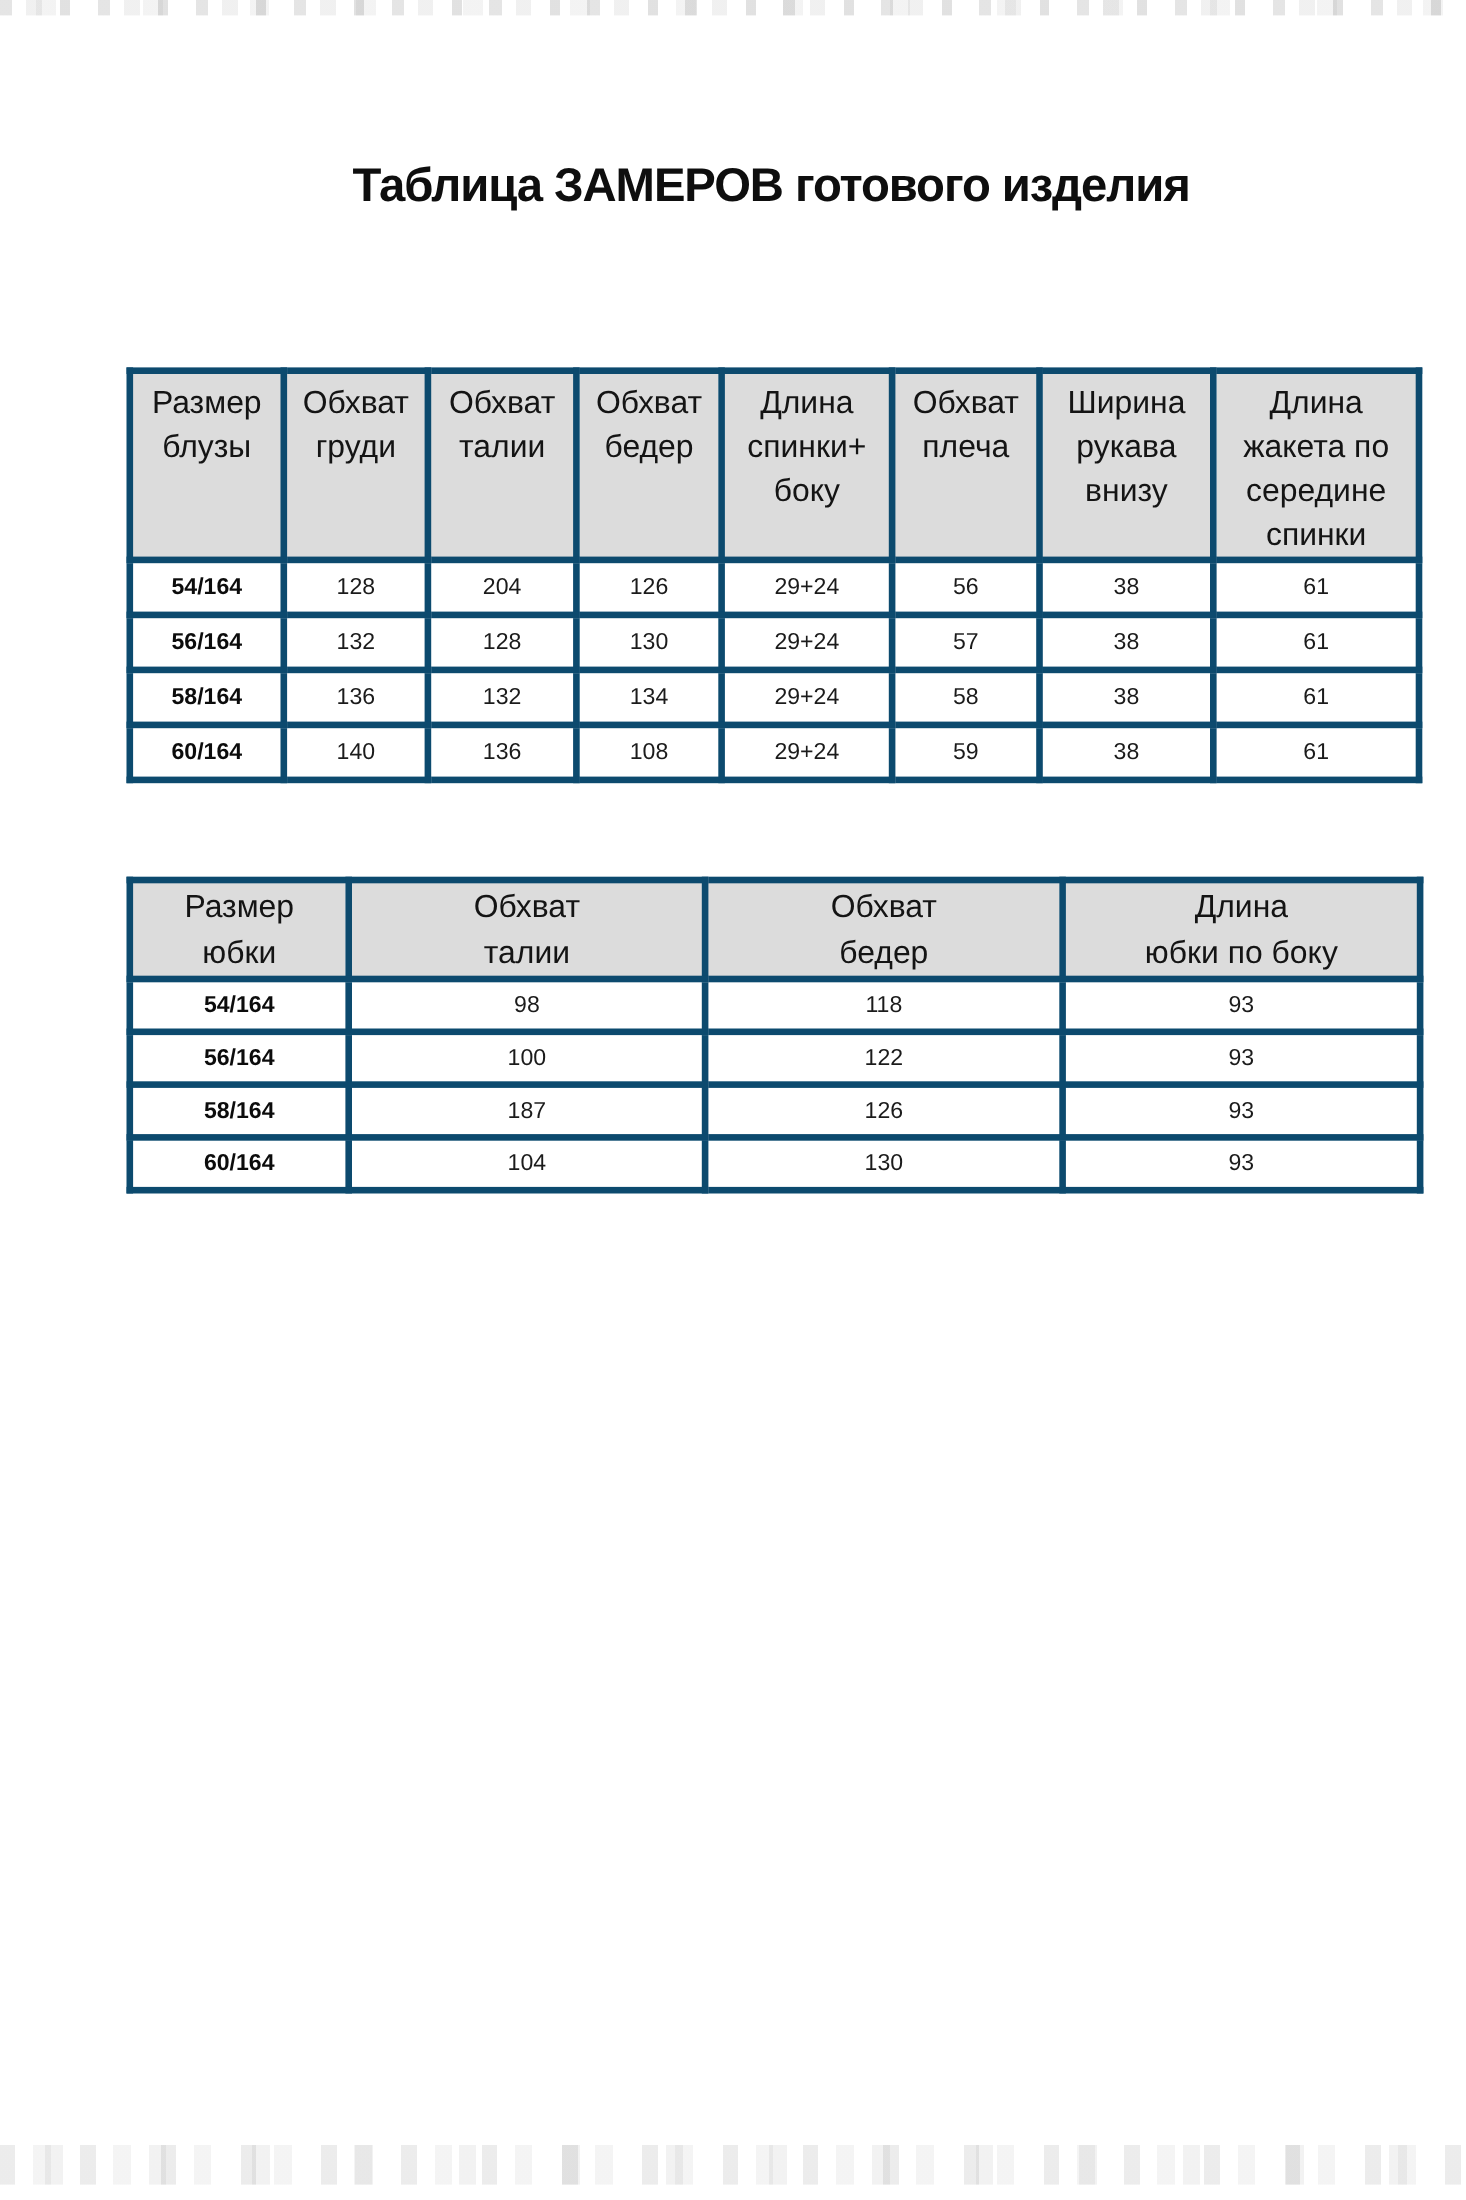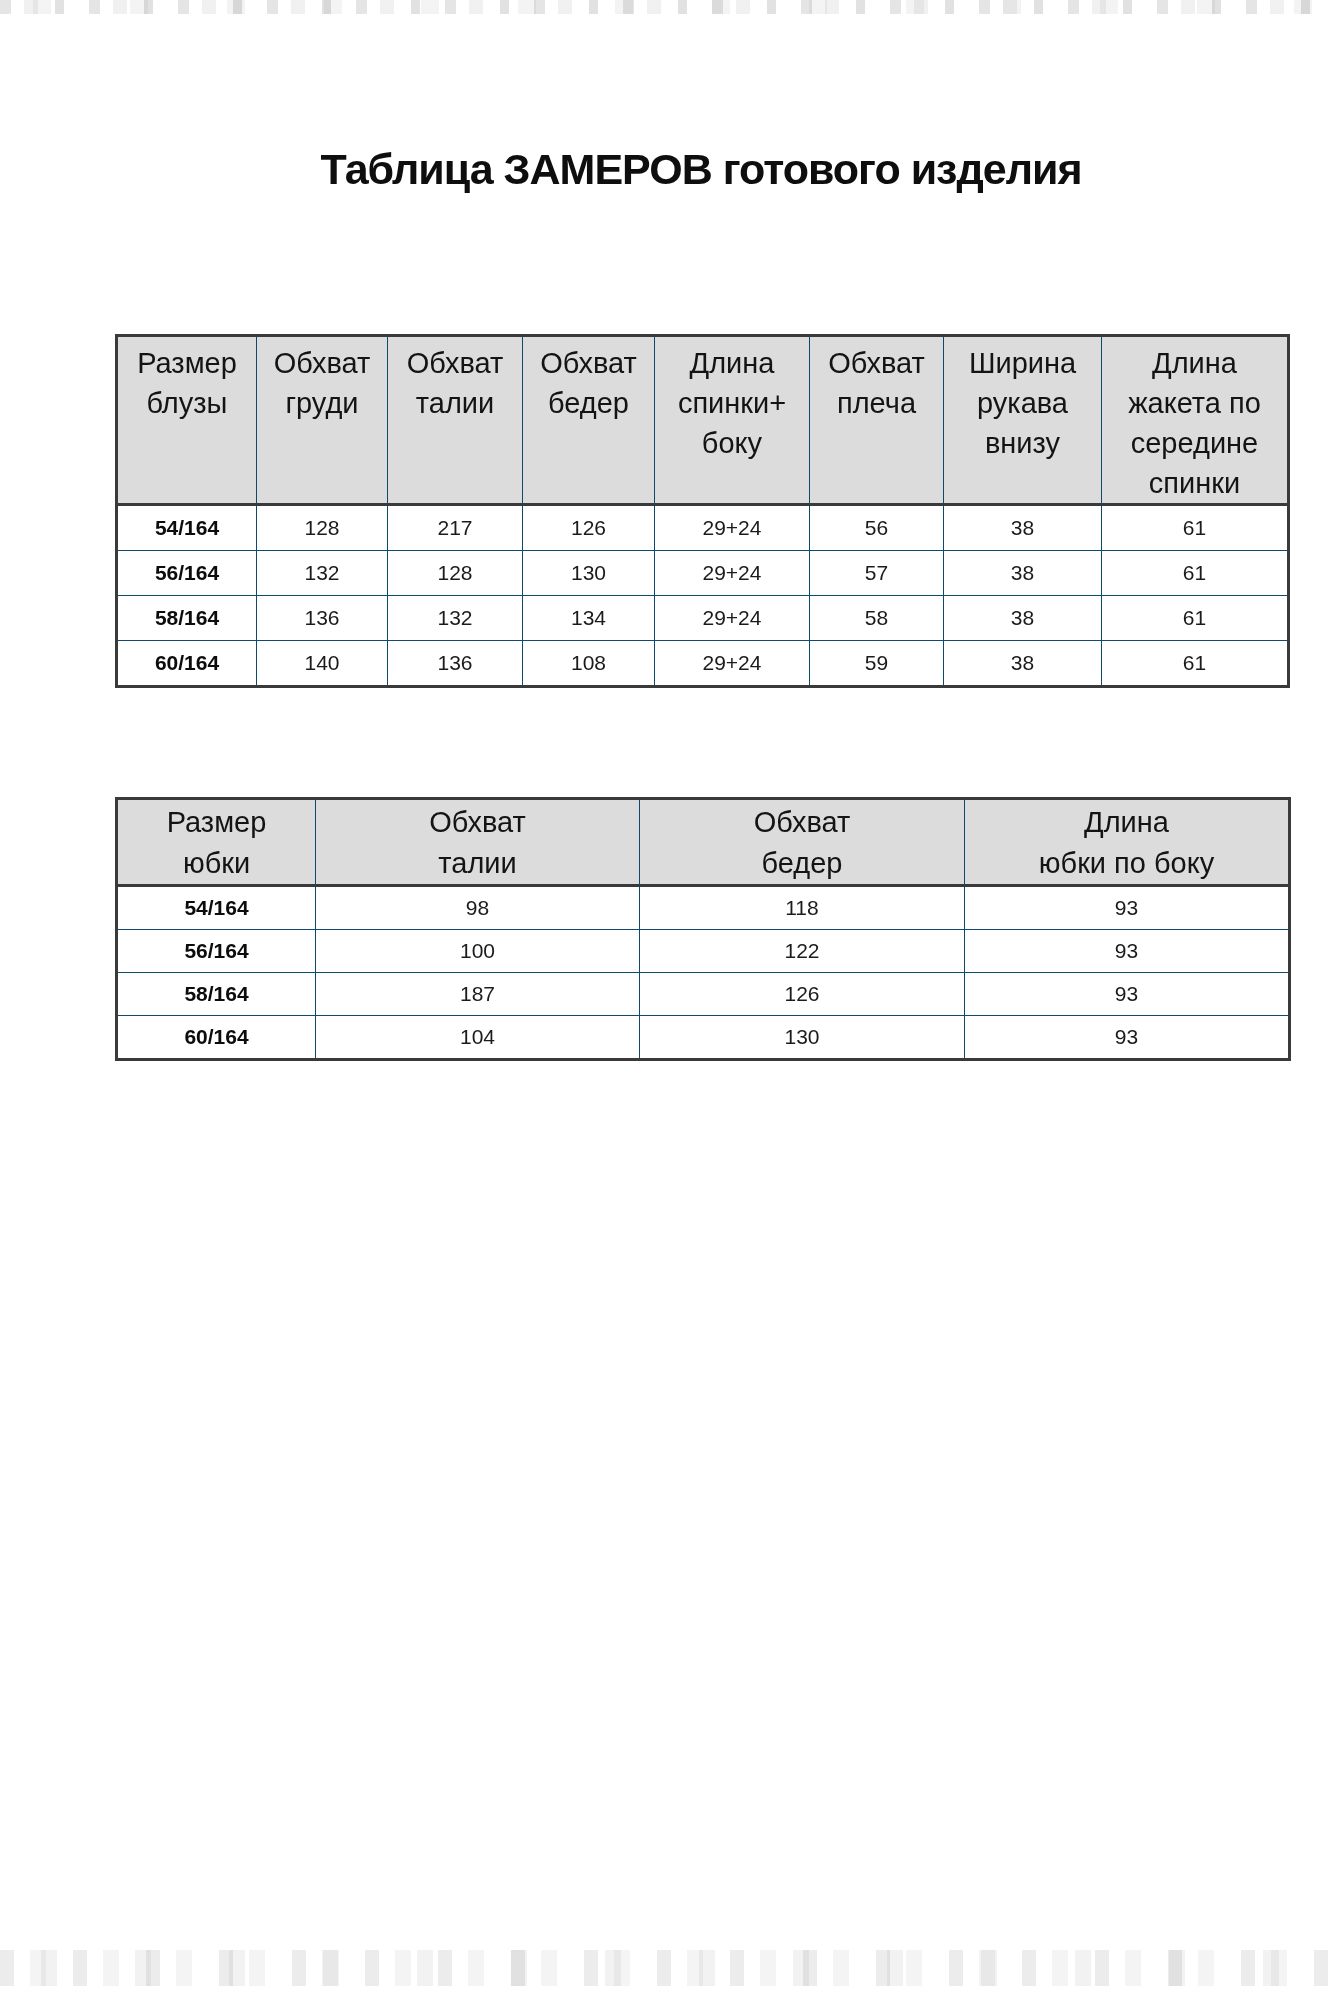--- a/index.html
+++ b/index.html
@@ -38,21 +38,21 @@
   table{
     position:absolute;
     border-collapse:collapse;
     table-layout:fixed;
     border:3px solid #3a3a3a;
   }
   .t1{left:115px;top:334px;width:1172px;}
   .t2{left:115px;top:797px;width:1173px;}
 
   th,td{
-    border:1px solid #0c4a6e;
+    border:6px solid #0c4a6e;
     text-align:center;
     padding:0;
     overflow:hidden;
   }
   thead tr{border-bottom:3px solid #3a3a3a;}
   th{
     background:#dcdcdc;
     font-weight:400;
     font-size:29px;
     vertical-align:top;
@@ -120,21 +120,21 @@
           <div>жакета по</div>
           <div>середине</div>
           <div>спинки</div>
         </th>
       </tr>
     </thead>
   <tbody>
       <tr>
         <td class="size">54/164</td>
         <td>128</td>
-        <td>217</td>
+        <td>204</td>
         <td>126</td>
         <td>29+24</td>
         <td>56</td>
         <td>38</td>
         <td>61</td>
       </tr>
       <tr>
         <td class="size">56/164</td>
         <td>132</td>
         <td>128</td>

